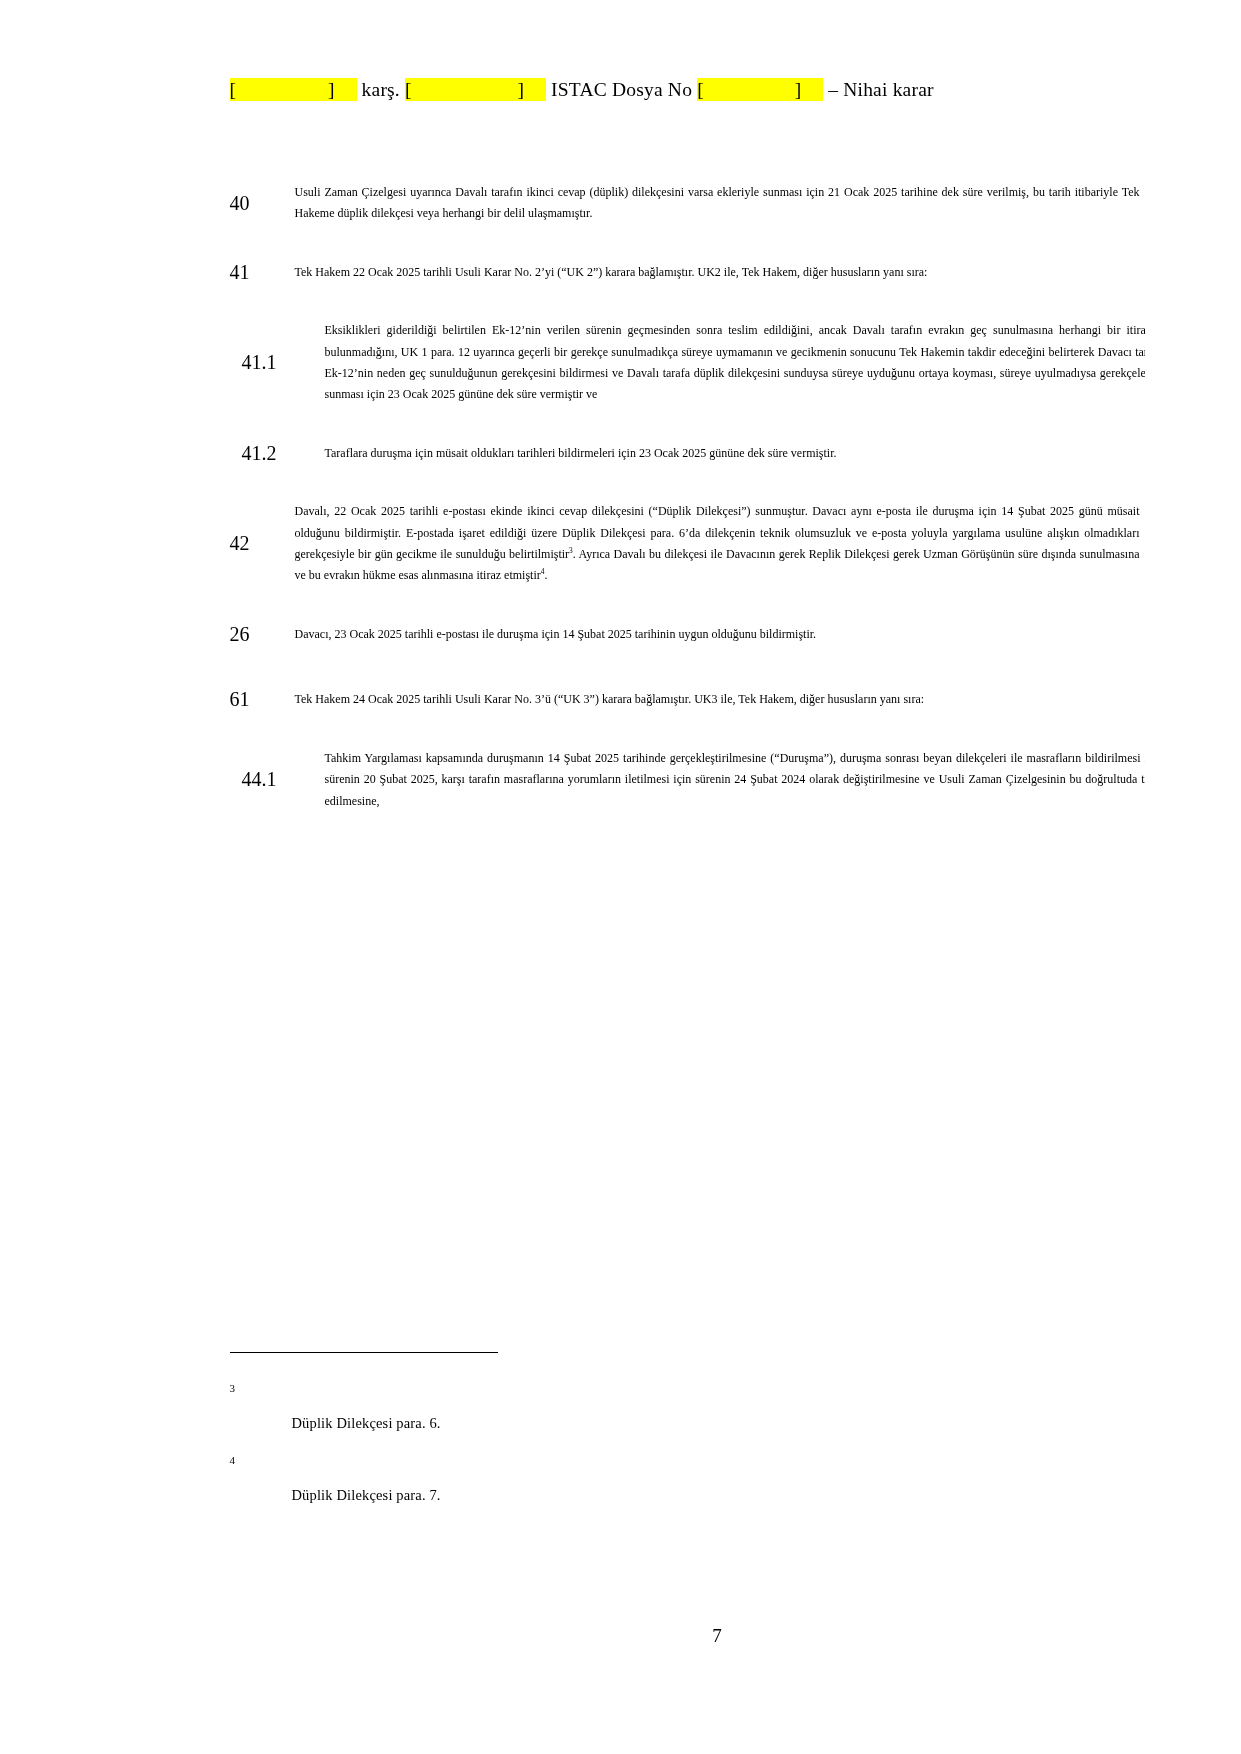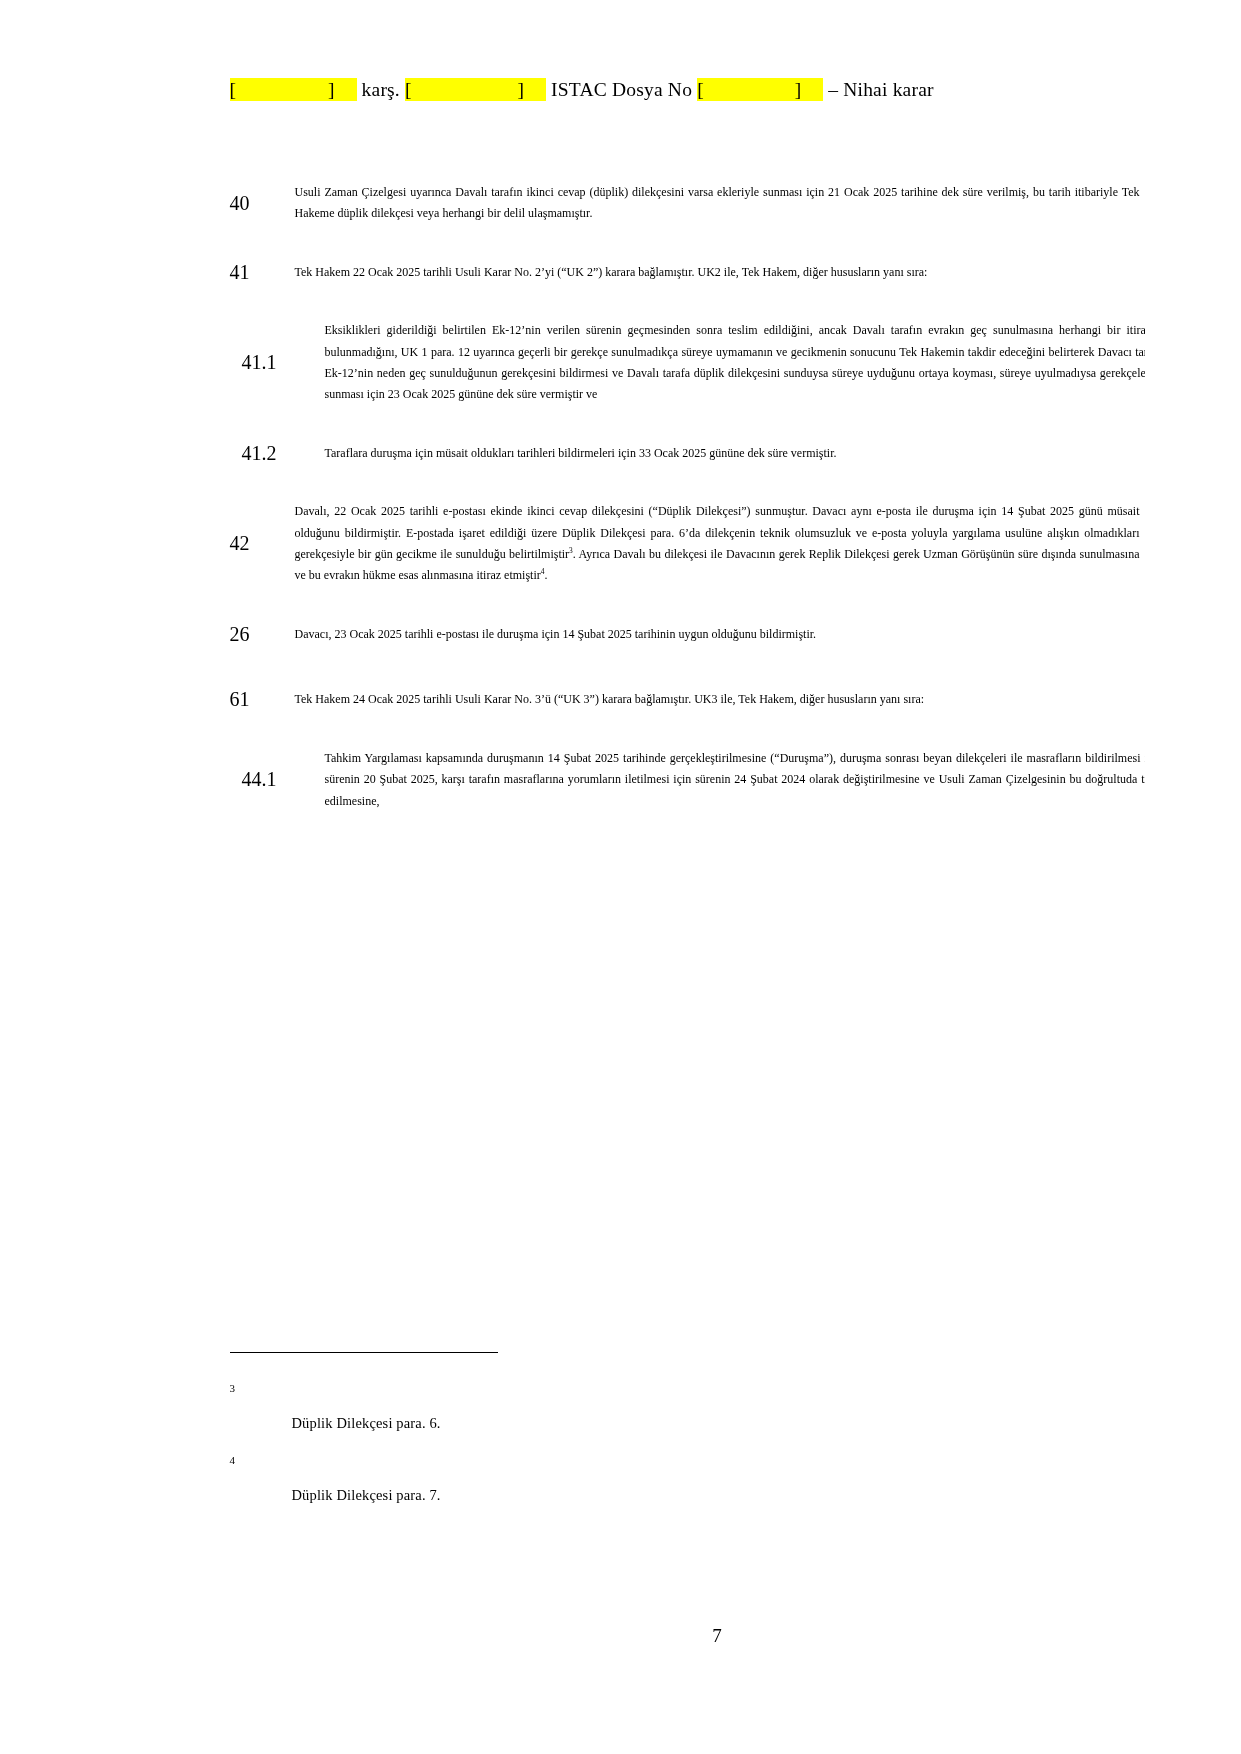--- a/index.html
+++ b/index.html
@@ -154,21 +154,21 @@
       <div class="txt">Tek Hakem 22 Ocak 2025 tarihli Usuli Karar No. 2’yi (“UK 2”) karara bağlamıştır. UK2 ile, Tek Hakem, diğer hususların yanı sıra:</div>
     </div>
 
     <div class="para lvl2">
       <div class="num">41.1</div>
       <div class="txt">Eksiklikleri giderildiği belirtilen Ek-12’nin verilen sürenin geçmesinden sonra teslim edildiğini, ancak Davalı tarafın evrakın geç sunulmasına herhangi bir itirazda bulunmadığını, UK 1 para. 12 uyarınca geçerli bir gerekçe sunulmadıkça süreye uymamanın ve gecikmenin sonucunu Tek Hakemin takdir edeceğini belirterek Davacı tarafa Ek-12’nin neden geç sunulduğunun gerekçesini bildirmesi ve Davalı tarafa düplik dilekçesini sunduysa süreye uyduğunu ortaya koyması, süreye uyulmadıysa gerekçelerini sunması için 23 Ocak 2025 gününe dek süre vermiştir ve</div>
     </div>
 
     <div class="para lvl2">
       <div class="num">41.2</div>
-      <div class="txt">Taraflara duruşma için müsait oldukları tarihleri bildirmeleri için 33 Ocak 2025 gününe dek süre vermiştir.</div>
+      <div class="txt">Taraflara duruşma için müsait oldukları tarihleri bildirmeleri için 23 Ocak 2025 gününe dek süre vermiştir.</div>
     </div>
 
     <div class="para lvl1">
       <div class="num">42</div>
       <div class="txt"><span>Davalı, 22 Ocak 2025 tarihli e-postası ekinde ikinci cevap dilekçesini (“Düplik Dilekçesi”) sunmuştur. Davacı aynı e-posta ile duruşma için 14 Şubat 2025 günü müsait olduğunu bildirmiştir. E-postada işaret edildiği üzere Düplik Dilekçesi para. 6’da dilekçenin teknik olumsuzluk ve e-posta yoluyla yargılama usulüne alışkın olmadıkları gerekçesiyle bir gün gecikme ile sunulduğu belirtilmiştir</span><sup>3</sup><span>. Ayrıca Davalı bu dilekçesi ile Davacının gerek Replik Dilekçesi gerek Uzman Görüşünün süre dışında sunulmasına ve bu evrakın hükme esas alınmasına itiraz etmiştir</span><sup>4</sup><span>.</span></div>
     </div>
 
     <div class="para lvl1">
       <div class="num">26</div>
       <div class="txt">Davacı, 23 Ocak 2025 tarihli e-postası ile duruşma için 14 Şubat 2025 tarihinin uygun olduğunu bildirmiştir.</div>

